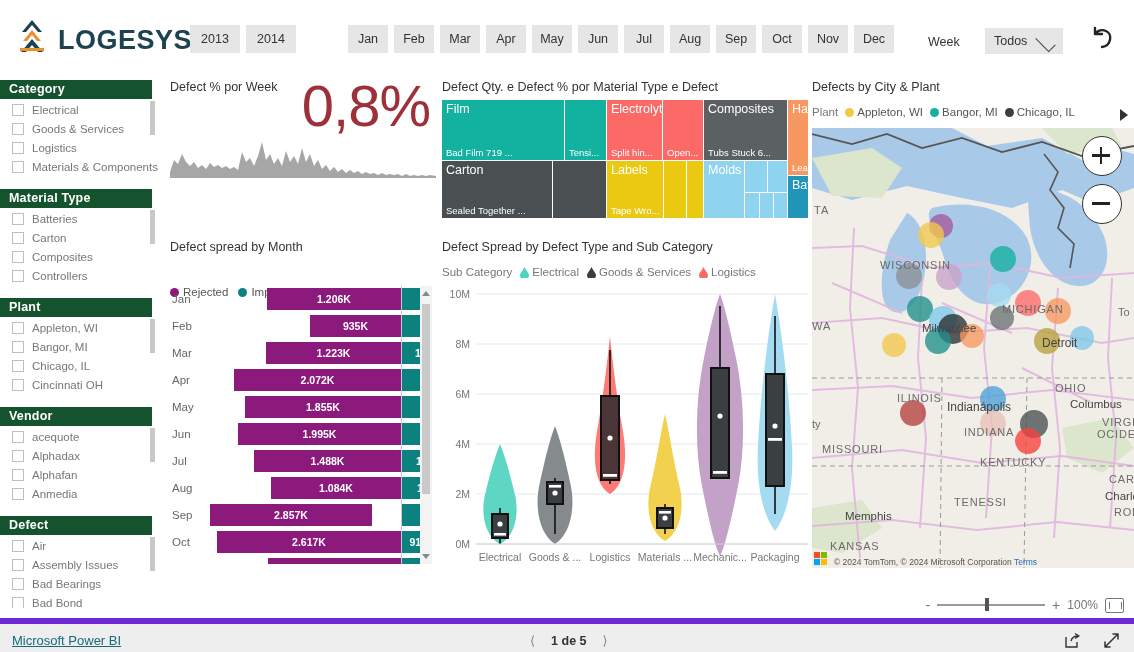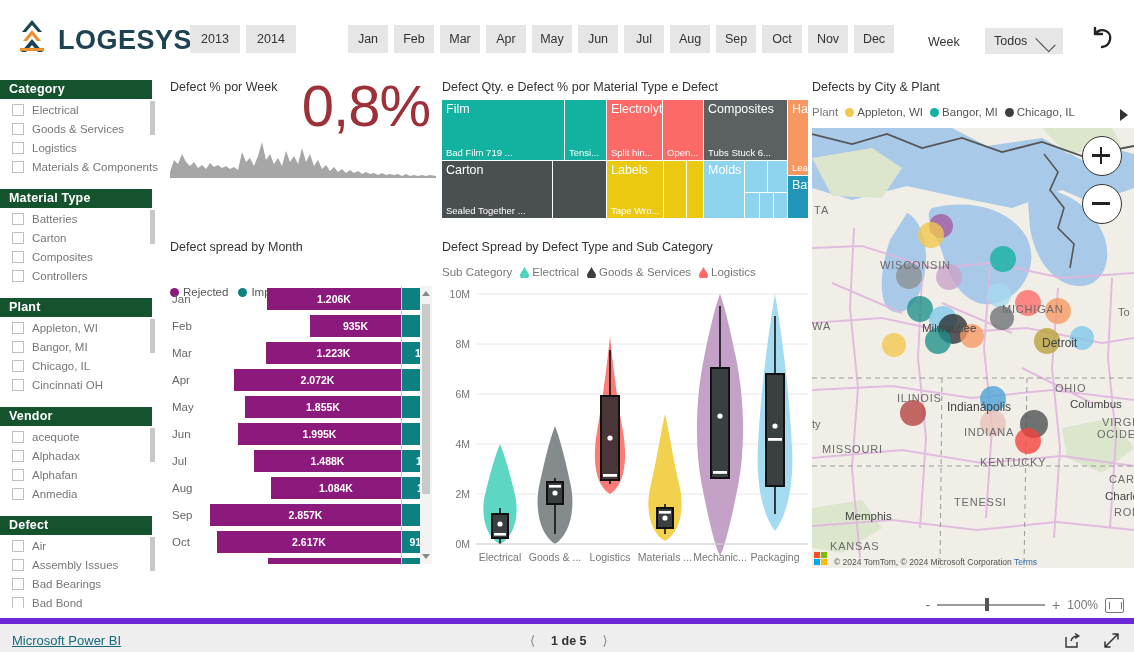--- a/index.html
+++ b/index.html
@@ -386,21 +386,21 @@
         <div class="bar barL" style="left:101px;width:130px;">
             <span class="barlbl">1.084K</span>
           </div>
         <div class="bar barR" style="left:232px;width:64px;">
             <span class="barlbl">1.487K</span>
           </div>
       </div>
 
       <div class="trow">
         <span class="tmonth">Sep</span>
-        <div class="bar barL" style="left:40px;width:191px;">
+        <div class="bar barL" style="left:40px;width:162px;">
             <span class="barlbl">2.857K</span>
           </div>
         <div class="bar barR" style="left:232px;width:71px;">
             <span class="barlbl">1.655K</span>
           </div>
       </div>
 
       <div class="trow">
         <span class="tmonth">Oct</span>
         <div class="bar barL" style="left:47px;width:184px;">

